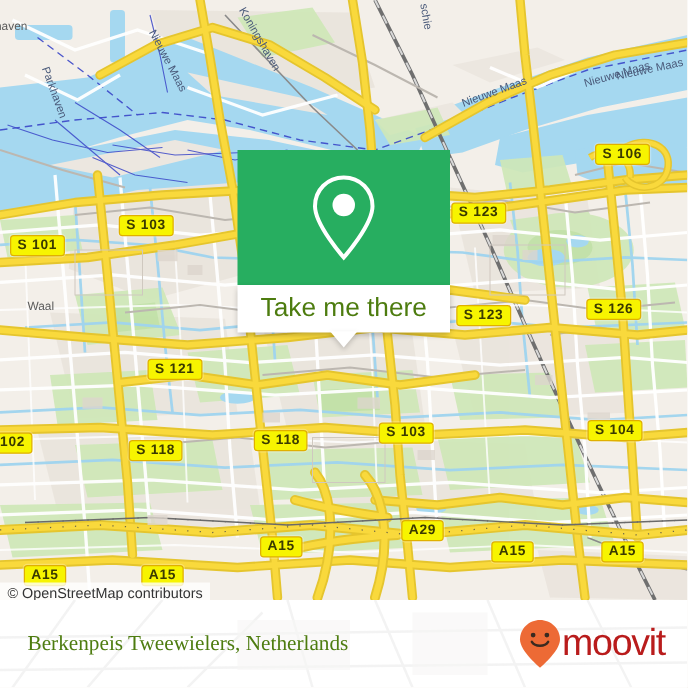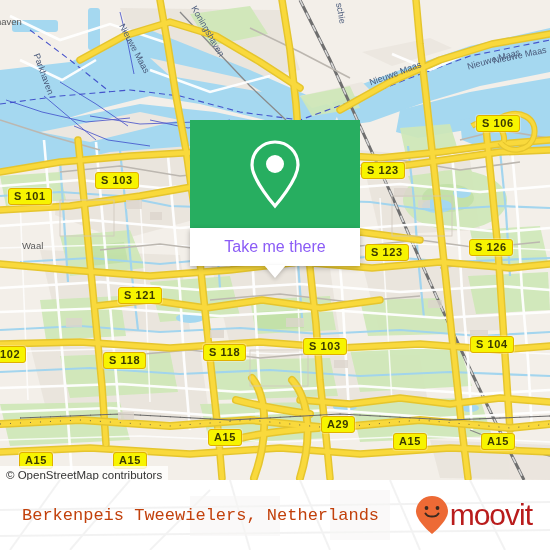--- a/index.html
+++ b/index.html
@@ -20,36 +20,36 @@
   .wlabel{position:absolute;color:#4a5a7a;font-size:9px;font-family:"Liberation Sans",sans-serif;
           white-space:nowrap;font-style:normal;}
   .plabel{position:absolute;color:#5a5a5a;font-size:9.5px;white-space:nowrap;
           font-family:"Liberation Sans",sans-serif;}
 
   
   #popup{position:absolute;left:190px;top:120px;width:170px;}
   #popup-head{height:108px;background:#27ae60;display:flex;align-items:center;justify-content:center;}
   #popup-body{height:38px;background:#fff;display:flex;align-items:center;justify-content:center;
               box-shadow:0 2px 5px rgba(0,0,0,.28);position:relative;}
-  #popup-label{font-size:16px;color:#8b5cf6;font-family:"Liberation Sans",sans-serif;}
+  #popup-label{font-size:21px;color:#4d7c0f;font-family:"Liberation Sans",sans-serif;}
   #popup-tail{position:absolute;left:50%;bottom:-12px;margin-left:-11px;width:0;height:0;
               border-left:11px solid transparent;border-right:11px solid transparent;
               border-top:13px solid #fff;filter:drop-shadow(0 2px 2px rgba(0,0,0,.18));}
 
   
   #attrib{position:absolute;left:0;top:466px;height:18px;background:rgba(255,255,255,.78);
           display:flex;align-items:center;padding:0 6px;font-size:11.5px;color:#333;
           font-family:"Liberation Sans",sans-serif;white-space:nowrap;justify-content:center;}
 
   
   #footer{position:absolute;left:0;top:480px;width:550px;height:70px;background:#fff;
           display:flex;align-items:center;justify-content:space-between;overflow:hidden;}
   #footer-ghost{position:absolute;left:0;top:0;width:550px;height:70px;opacity:.10;}
-  #footer-title{position:relative;margin-left:22px;font-size:17px;color:#c2410c;
-                font-family:Liberation Mono, monospace;white-space:nowrap;}
+  #footer-title{position:relative;margin-left:22px;font-size:17px;color:#4d7c0f;
+                font-family:Liberation Serif, serif;white-space:nowrap;}
   #brand{position:relative;margin-right:18px;display:flex;align-items:center;}
   #brand-word{font-size:30px;color:#b91c1c;font-family:"Liberation Sans",sans-serif;
               letter-spacing:-1px;font-weight:500;margin-left:1px;}
 </style>
 </head>
 <body>
 
 <div id="root">
 
   <div id="map">

